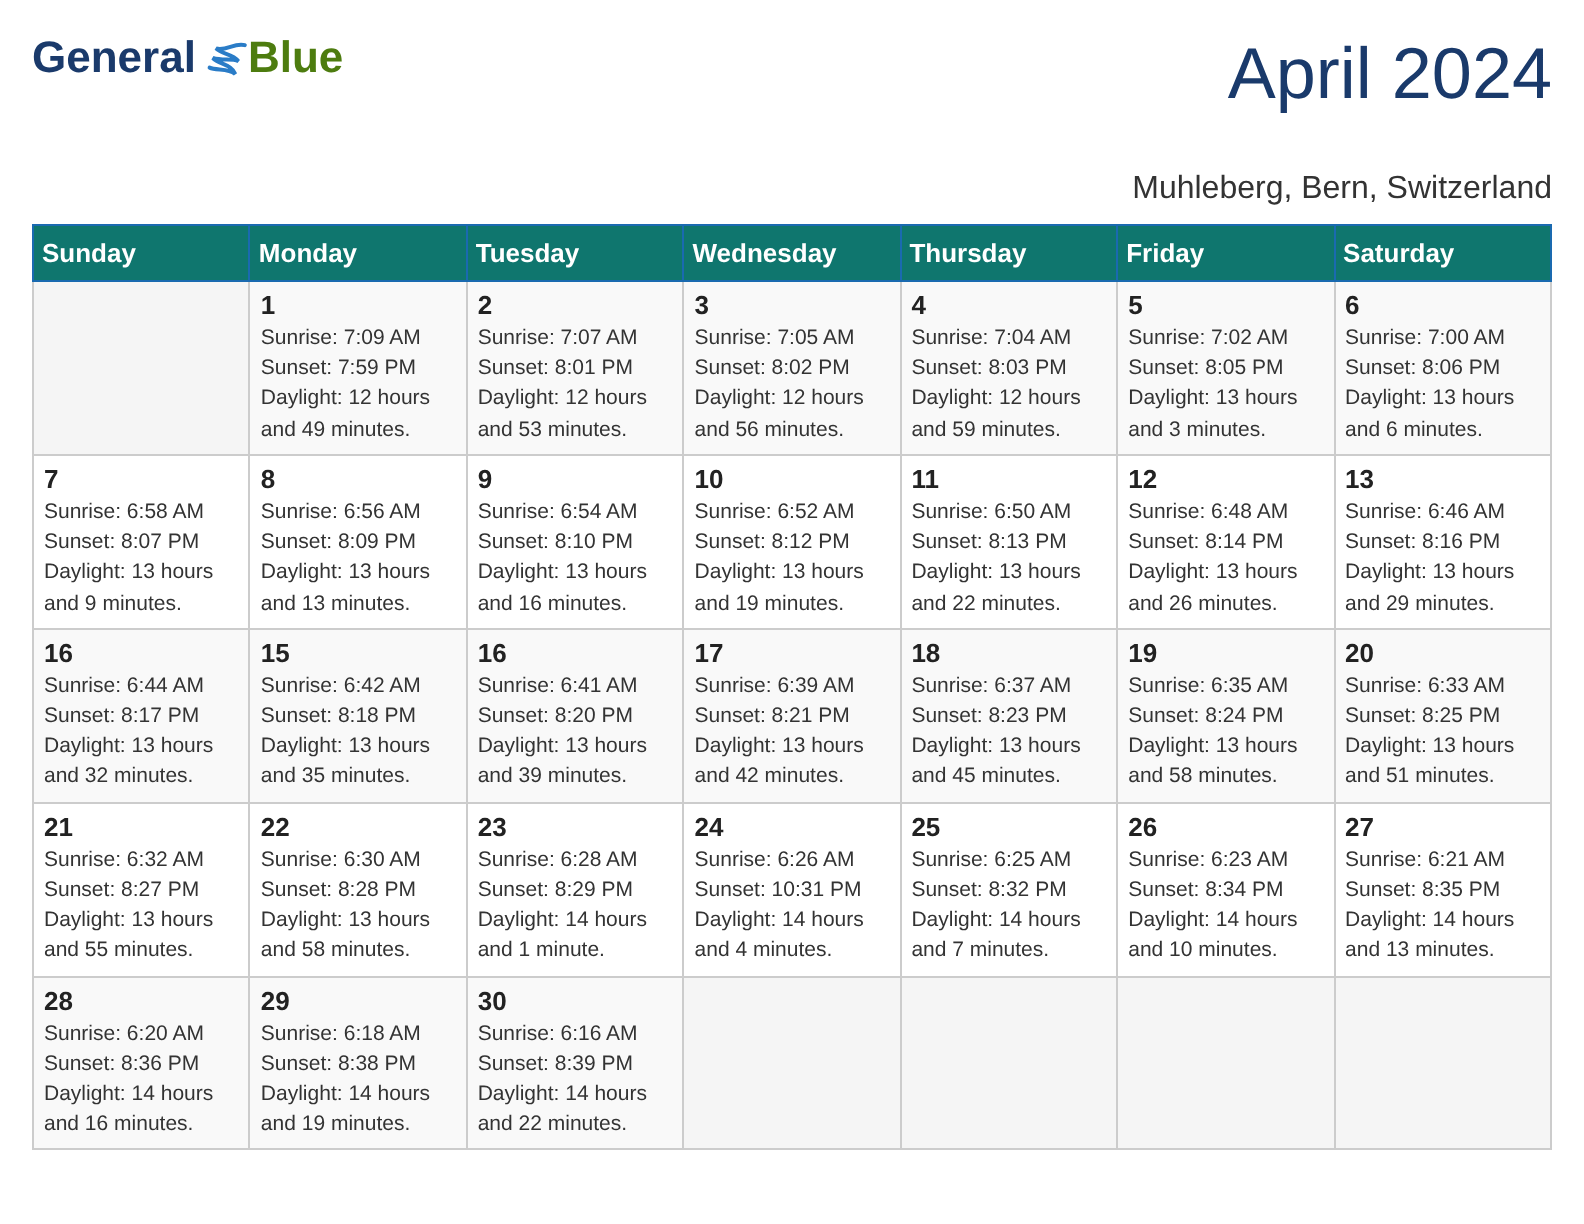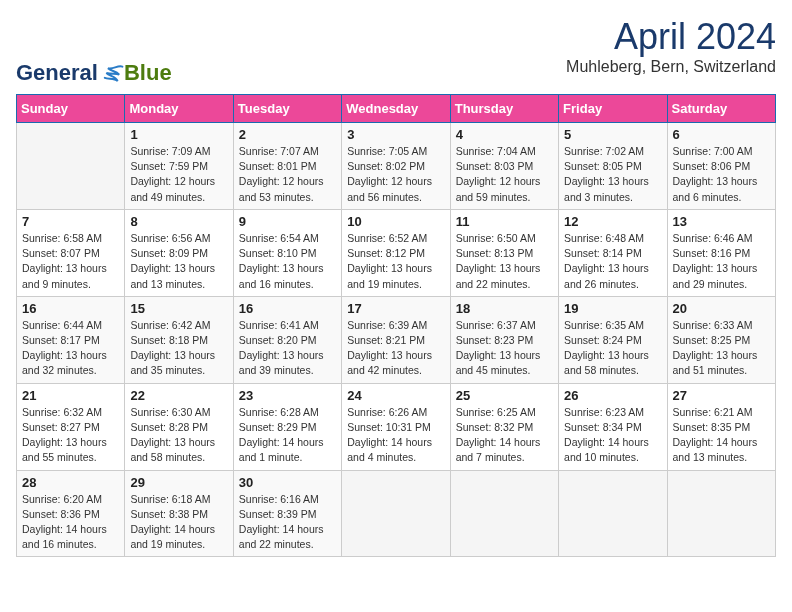--- a/index.html
+++ b/index.html
@@ -20,46 +20,46 @@
       display: flex;
       flex-direction: column;
       align-items: flex-start;
     }
     .logo-text {
       display: flex;
       align-items: center;
       font-size: 22px;
       font-weight: bold;
       color: #1a3a6b;
-      margin-top: 44px;
     }
     .logo-bird {
       width: 24px;
       height: 20px;
       margin-left: 2px;
     }
     .title-area {
       text-align: right;
     }
     .month-title {
       font-size: 36px;
       font-weight: normal;
       color: #1a3a6b;
     }
     .location {
       font-size: 16px;
       color: #333;
+      margin-top: 28px;
     }
     .calendar {
       width: 100%;
       border-collapse: collapse;
       table-layout: fixed;
     }
     .calendar th {
-      background-color: #ec4899;
+      background-color: #0f766e;
       color: #fff;
       font-size: 13px;
       font-weight: bold;
       padding: 6px 4px;
       text-align: left;
       border: 1px solid #1a6ab0;
     }
     .calendar td {
       border: 1px solid #ccc;
       vertical-align: top;

